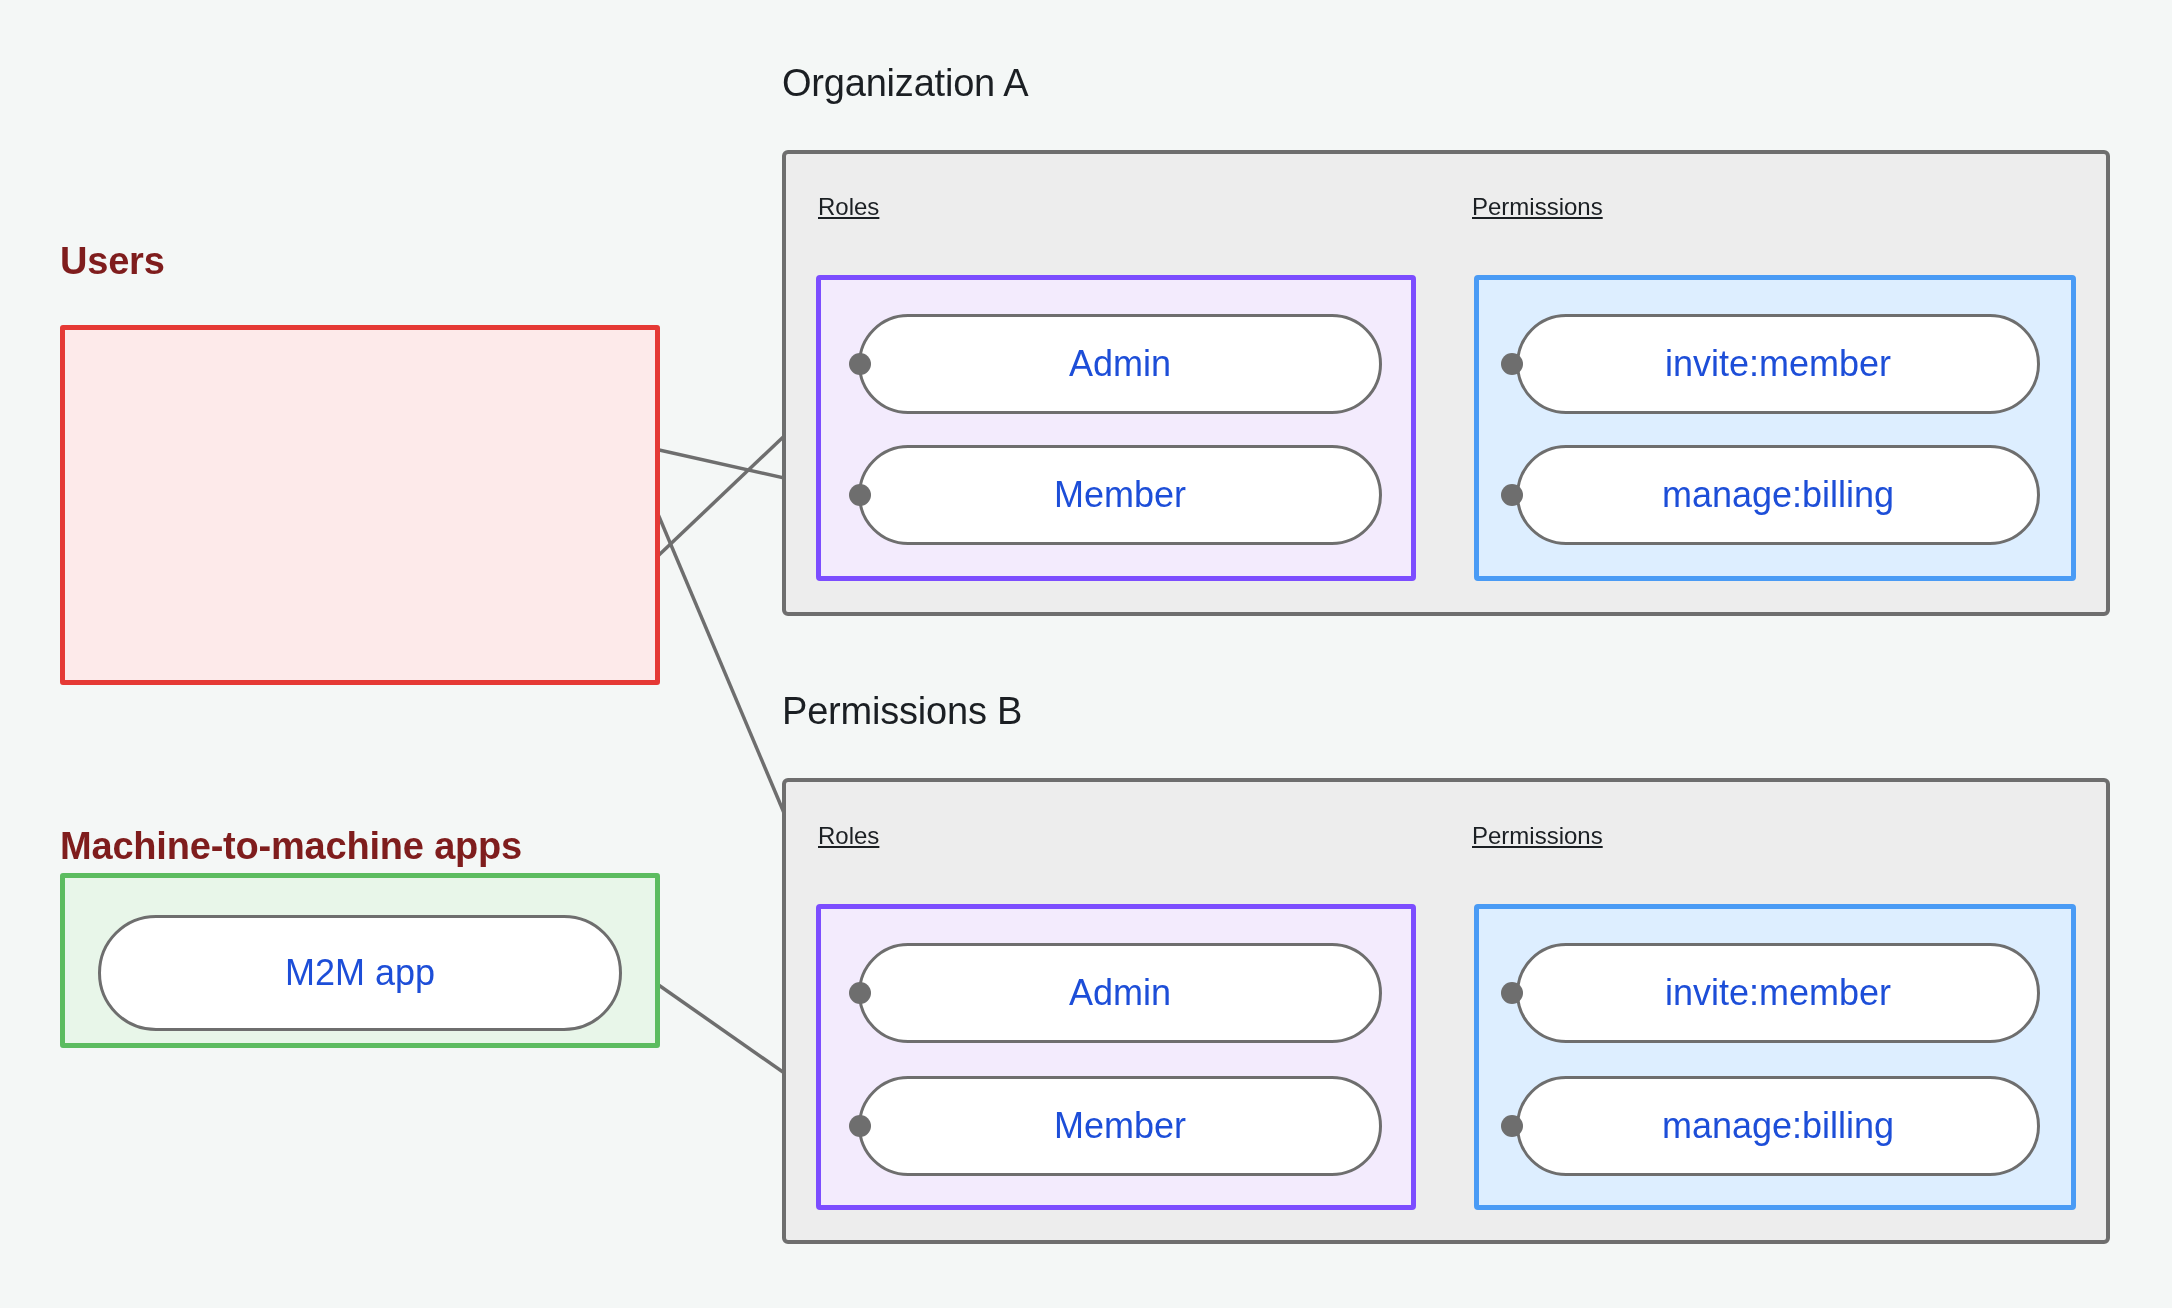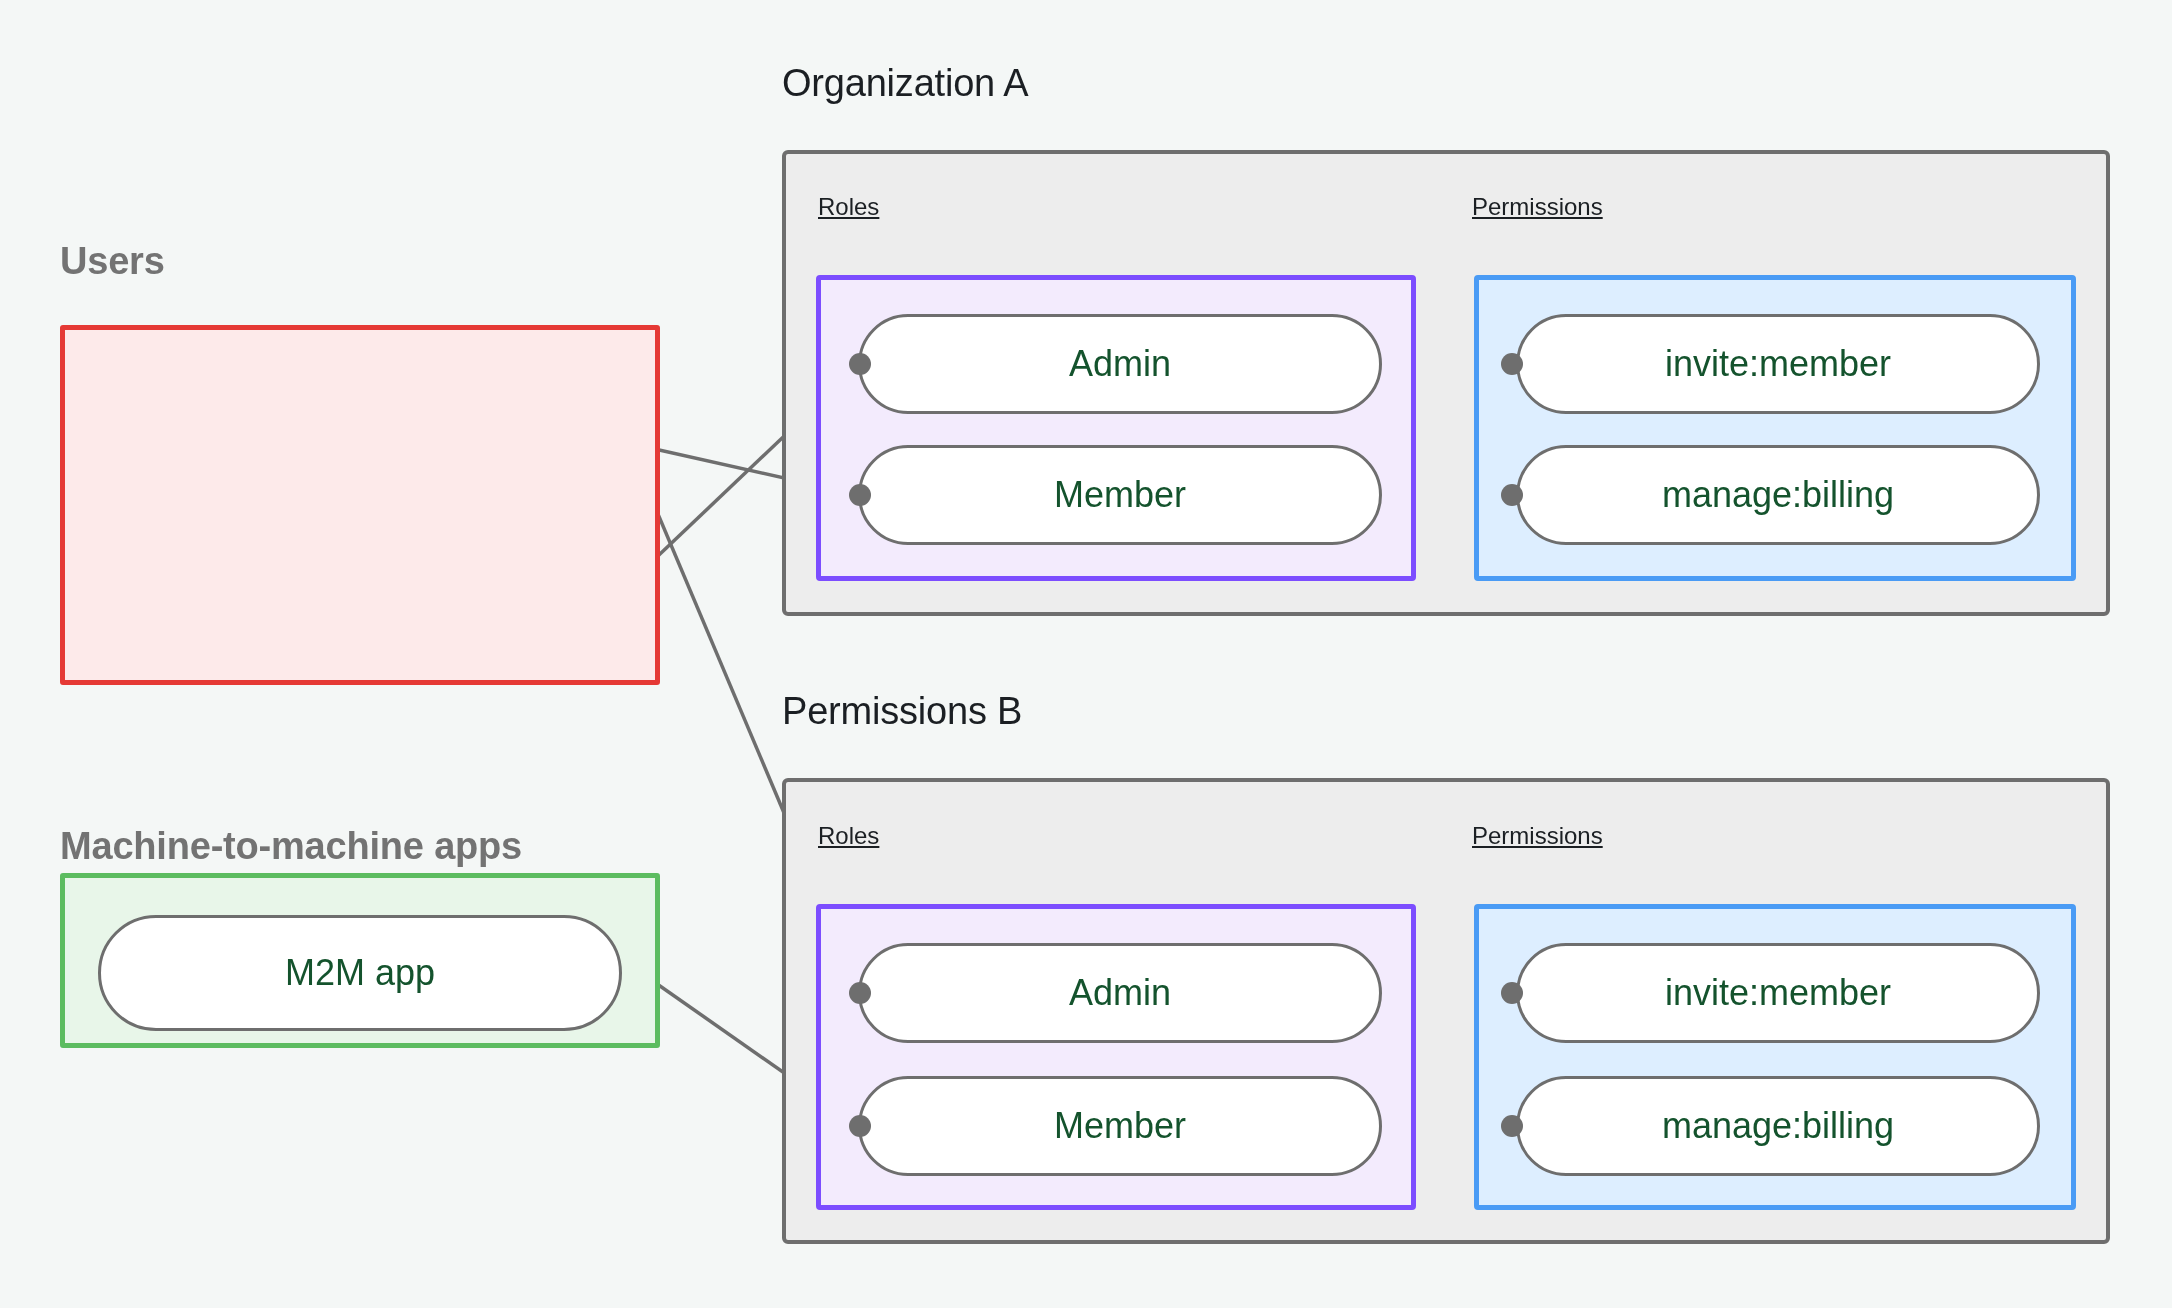--- a/index.html
+++ b/index.html
@@ -23,21 +23,21 @@
     position: absolute;
     left: 0;
     top: 0;
     width: 2172px;
     height: 1308px;
   }
   .group-label {
     position: absolute;
     font-size: 38px;
     font-weight: 700;
-    color: #737373;
+    color: #7f1d1d;
     letter-spacing: -0.2px;
     white-space: nowrap;
   }
   .org-label {
     position: absolute;
     font-size: 38px;
     font-weight: 400;
     color: #1b1f23;
     letter-spacing: -0.2px;
     white-space: nowrap;
@@ -83,21 +83,21 @@
   .node {
     position: absolute;
     box-sizing: border-box;
     background: #ffffff;
     border: 3px solid #6e6e6e;
     border-radius: 100px;
     display: flex;
     align-items: center;
     justify-content: center;
     font-size: 36px;
-    color: #14532d;
+    color: #1d4ed8;
     white-space: nowrap;
   }
 </style>
 </head>
 <body>
 
 <div id="canvas">
 
   <svg class="layer" viewBox="0 0 2172 1308">
     <g stroke="#6e6e6e" stroke-width="3.5" fill="none">

